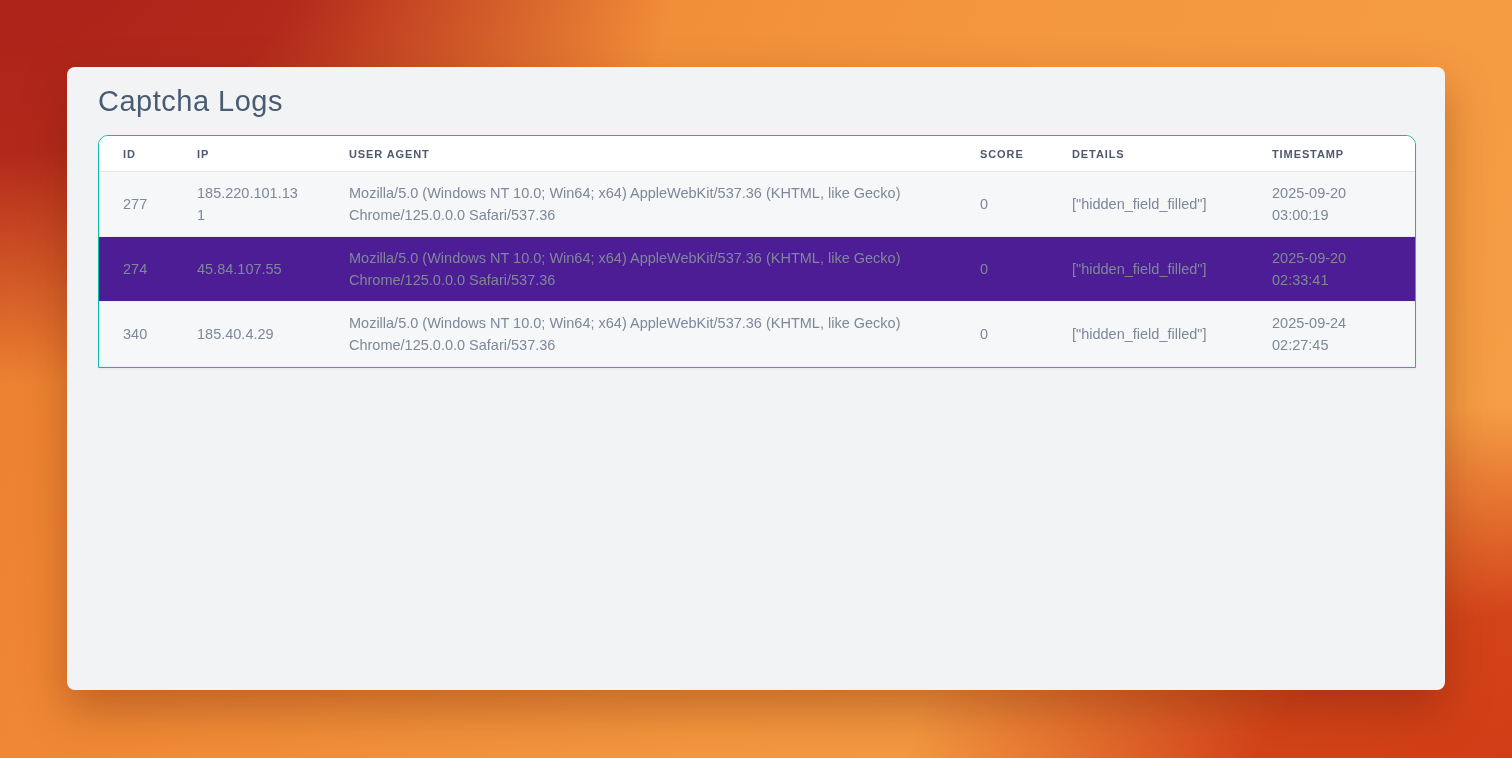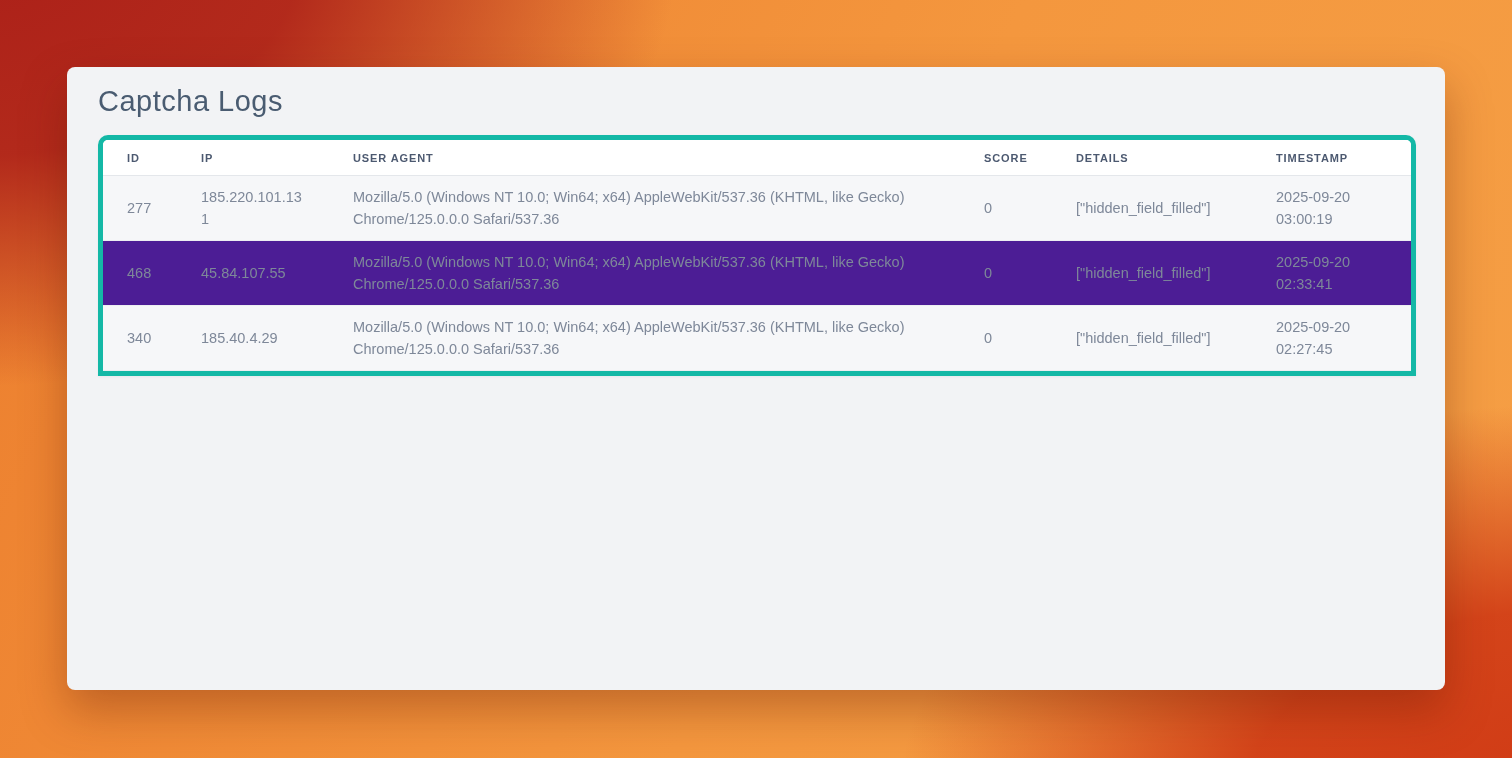--- a/index.html
+++ b/index.html
@@ -29,21 +29,21 @@
   .page-title {
     font-size: 29px;
     font-weight: 500;
     letter-spacing: 0.5px;
     color: #4a5c71;
     margin: 2px 0 17px 0;
   }
 
   .table-wrap {
     background: #ffffff;
-    border: 5px solid #14b8a6;
+    border: 1px solid #14b8a6;
     border-radius: 10px 10px 0 0;
     box-shadow: 0 1px 3px rgba(30, 40, 60, 0.05);
     overflow: hidden;
   }
 
   table {
     width: 100%;
     border-collapse: collapse;
     table-layout: fixed;
   }
@@ -109,32 +109,32 @@
         <tbody>
             <tr>
               <td>277</td>
               <td>185.220.101.131</td>
               <td>Mozilla/5.0 (Windows NT 10.0; Win64; x64) AppleWebKit/537.36 (KHTML, like Gecko) Chrome/125.0.0.0 Safari/537.36</td>
               <td>0</td>
               <td>["hidden_field_filled"]</td>
               <td>2025-09-20 03:00:19</td>
             </tr>
             <tr>
-              <td>468</td>
+              <td>274</td>
               <td>45.84.107.55</td>
               <td>Mozilla/5.0 (Windows NT 10.0; Win64; x64) AppleWebKit/537.36 (KHTML, like Gecko) Chrome/125.0.0.0 Safari/537.36</td>
               <td>0</td>
               <td>["hidden_field_filled"]</td>
               <td>2025-09-20 02:33:41</td>
             </tr>
             <tr>
               <td>340</td>
               <td>185.40.4.29</td>
               <td>Mozilla/5.0 (Windows NT 10.0; Win64; x64) AppleWebKit/537.36 (KHTML, like Gecko) Chrome/125.0.0.0 Safari/537.36</td>
               <td>0</td>
               <td>["hidden_field_filled"]</td>
-              <td>2025-09-20 02:27:45</td>
+              <td>2025-09-24 02:27:45</td>
             </tr>
           </tbody>
       </table>
     </div>
   </div>
 </div>
 
 </body></html>

